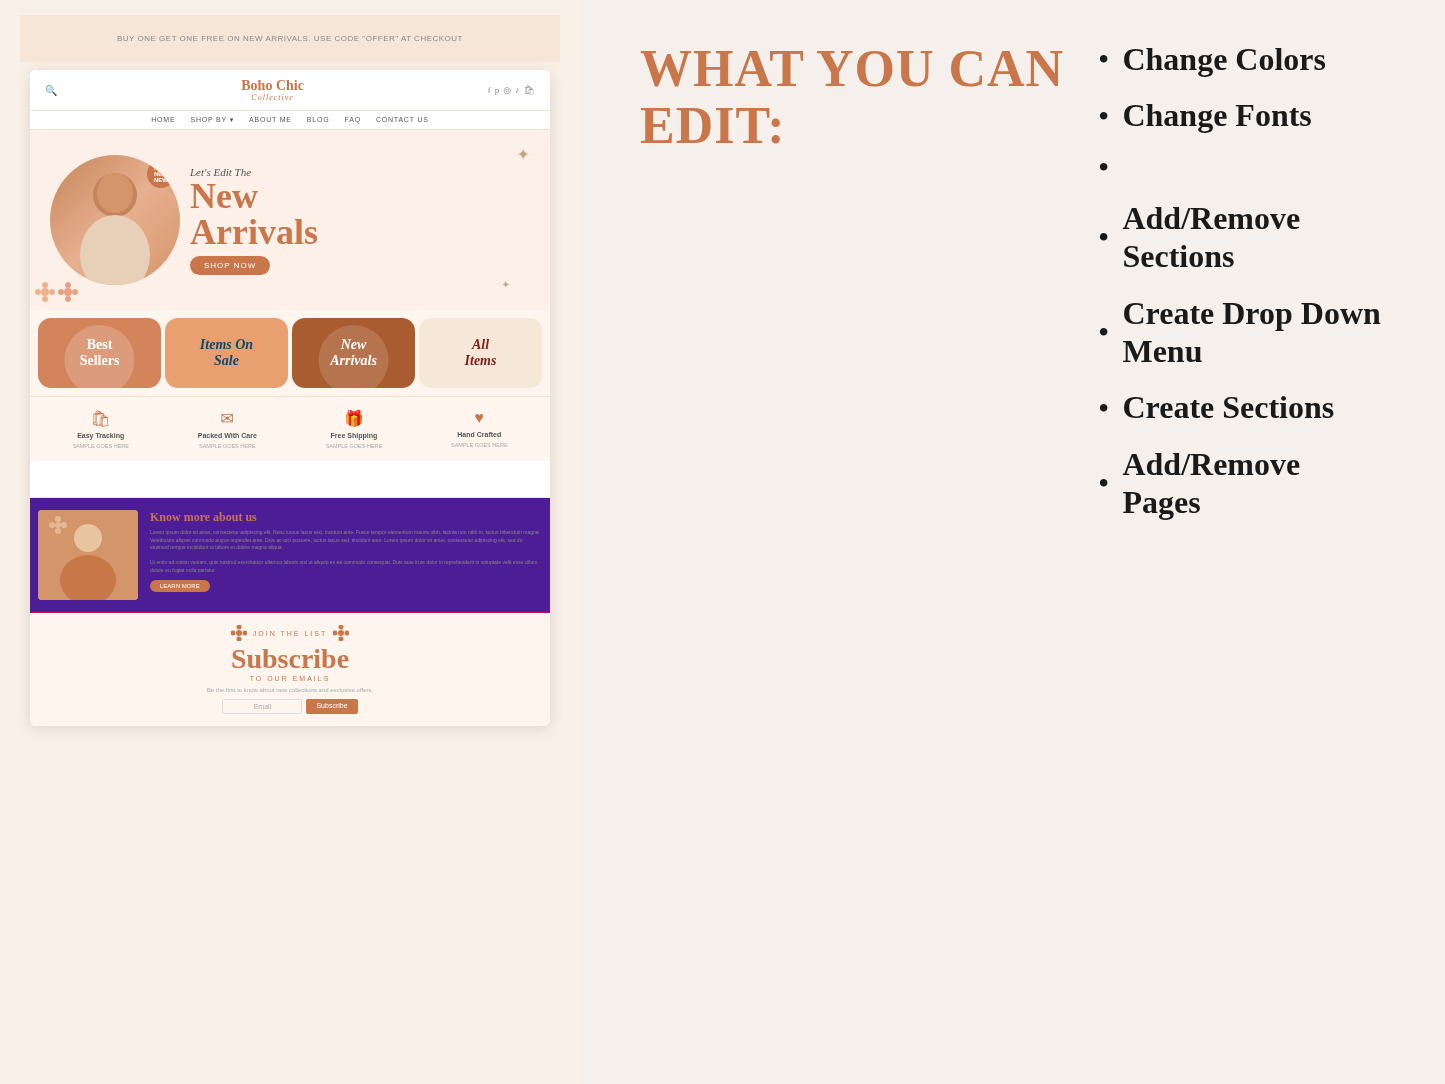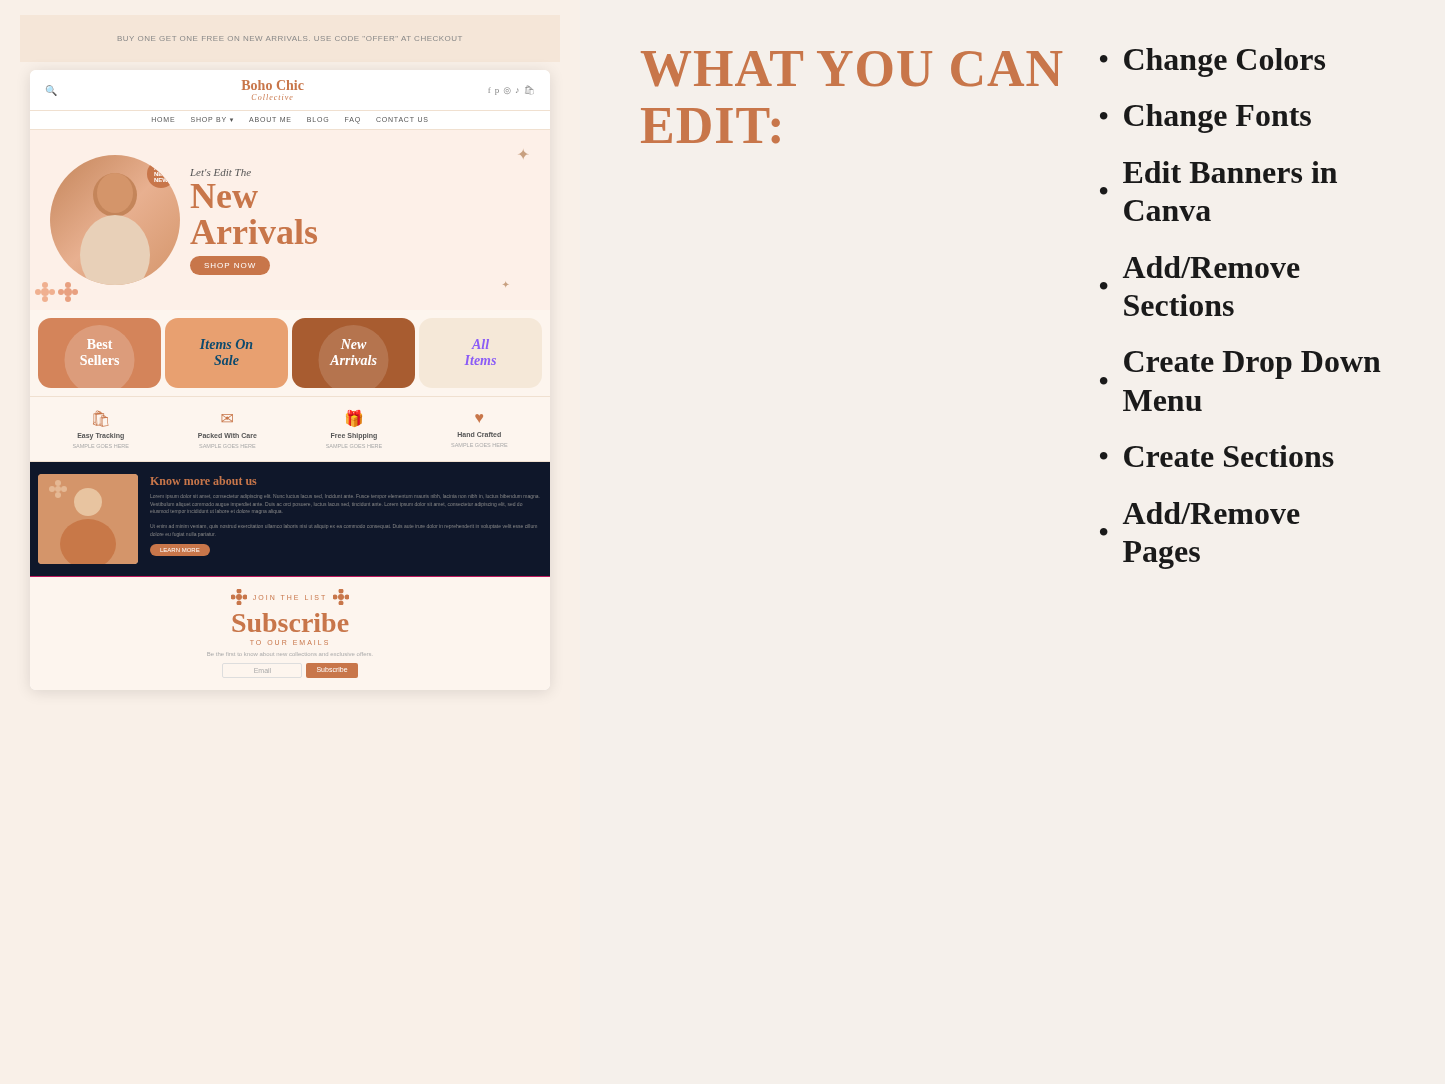--- a/index.html
+++ b/index.html
@@ -255,25 +255,26 @@
 
     .feature-desc {
       font-size: 5.5px;
       color: #aaa;
       font-family: Arial, sans-serif;
       text-align: center;
     }
 
     
     .about-section {
-      background: #0f172a;
+      background: #4c1d95;
       display: flex;
       gap: 12px;
       padding: 12px 8px;
       border-top: 1px solid #f0e0d0;
+      margin-top: 36px;
     }
 
     .about-image {
       width: 100px;
       height: 90px;
       background: linear-gradient(135deg, #d4956a 0%, #e8c4a0 100%);
       border-radius: 4px;
       flex-shrink: 0;
       display: flex;
       align-items: center;
@@ -518,21 +519,21 @@
       <div class="cat-item dark">
         <div style="position:absolute;top:0;left:0;width:100%;height:100%;opacity:0.15">
           <svg width="100%" height="100%">
               <circle cx="50%" cy="60%" r="35%" fill="white"></circle>
             </svg>
         </div>
         <div class="cat-label" style="font-style:italic">New<br>Arrivals</div>
       </div>
 
       <div class="cat-item cream">
-        <div class="cat-label" style="color:#8b5cf6;font-style:italic">All<br>Items</div>
+        <div class="cat-label" style="color:#7f1d1d;font-style:italic">All<br>Items</div>
       </div>
     </div>
 
     <div class="features-bar">
       <div class="feature-item">
         <div class="feature-icon">🛍</div>
         <div class="feature-name">Easy Tracking</div>
         <div class="feature-desc">SAMPLE GOES HERE</div>
       </div>
       <div class="feature-item">
@@ -609,21 +610,20 @@
     <li>
       <span class="bullet">•</span>
       <span>Change Colors</span>
     </li>
     <li>
       <span class="bullet">•</span>
       <span>Change Fonts</span>
     </li>
     <li>
       <span class="bullet">•</span>
-      <span>Edit Banners in Canva</span>
     </li>
     <li>
       <span class="bullet">•</span>
       <span>Add/Remove Sections</span>
     </li>
     <li>
       <span class="bullet">•</span>
       <span>Create Drop Down Menu</span>
     </li>
     <li>

